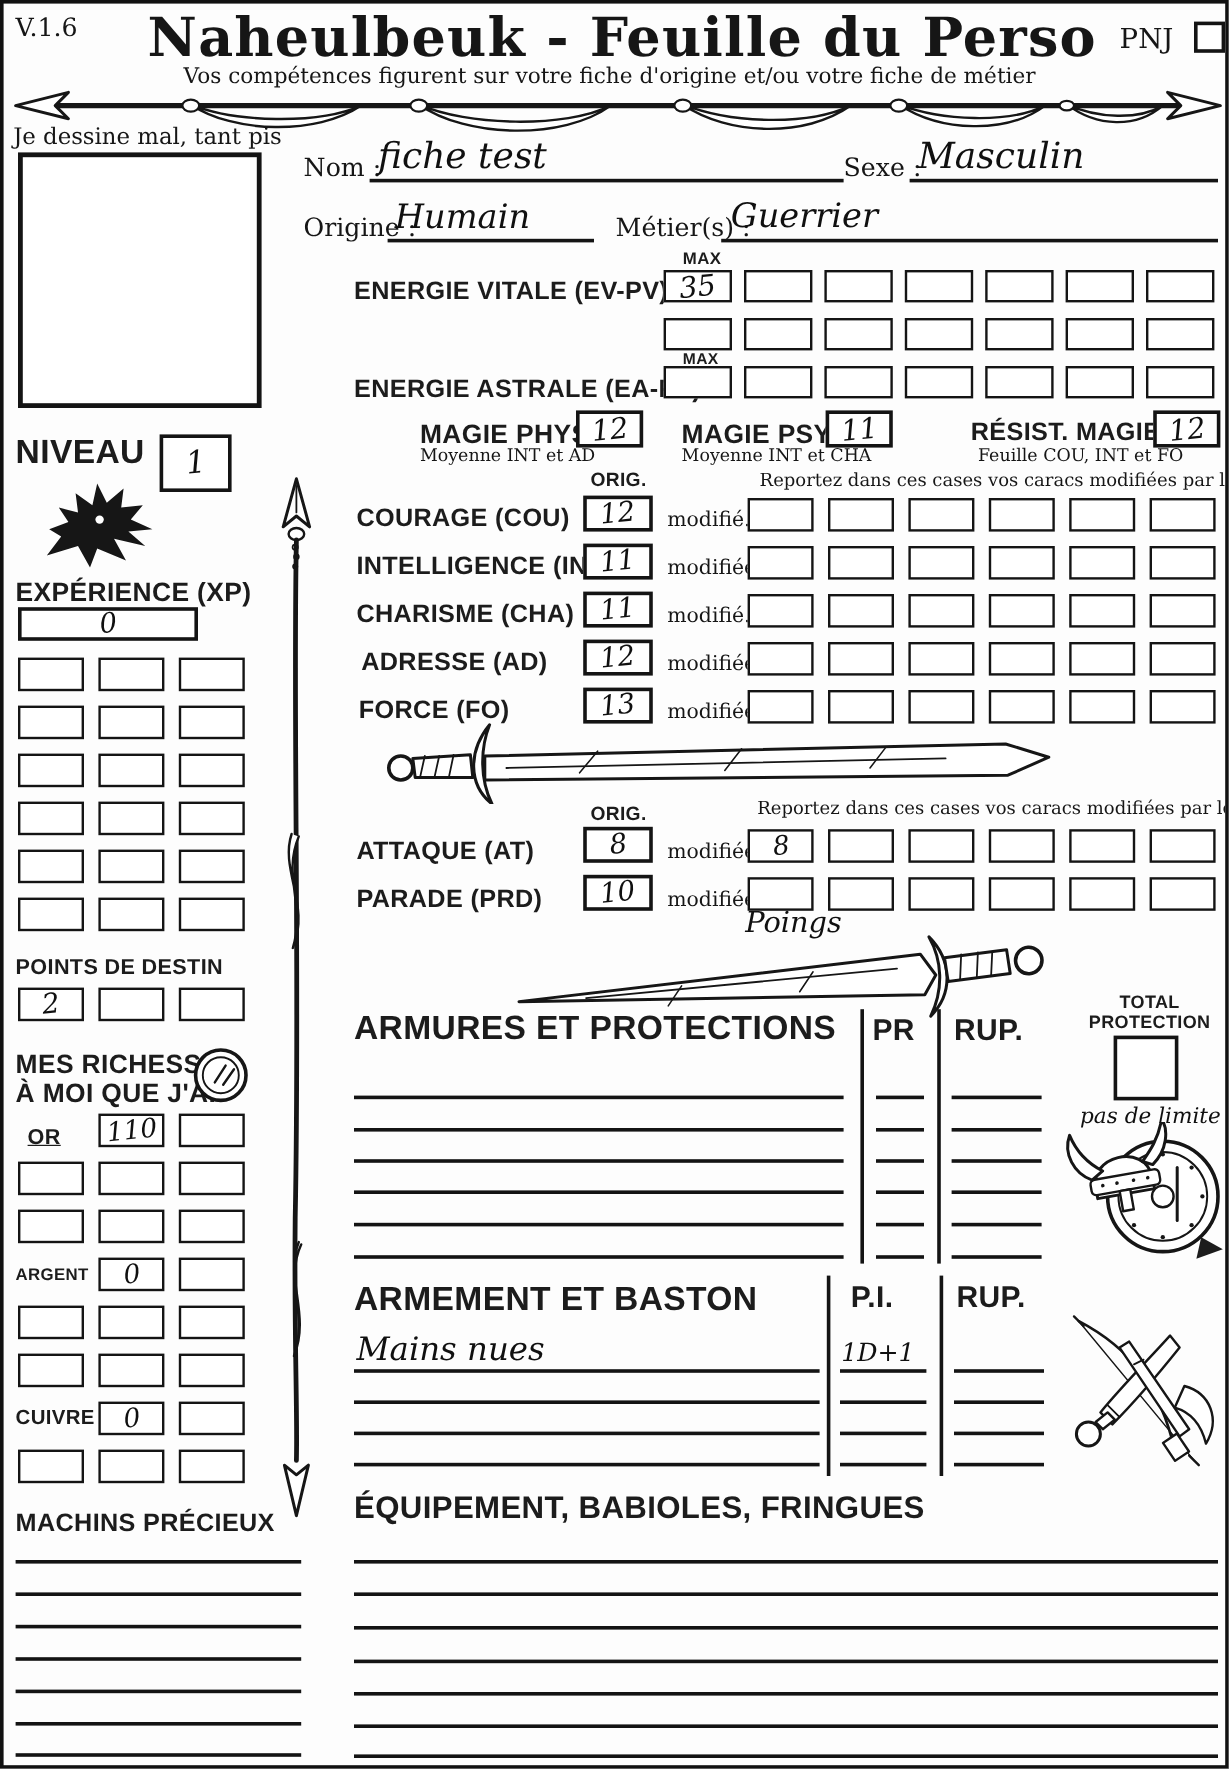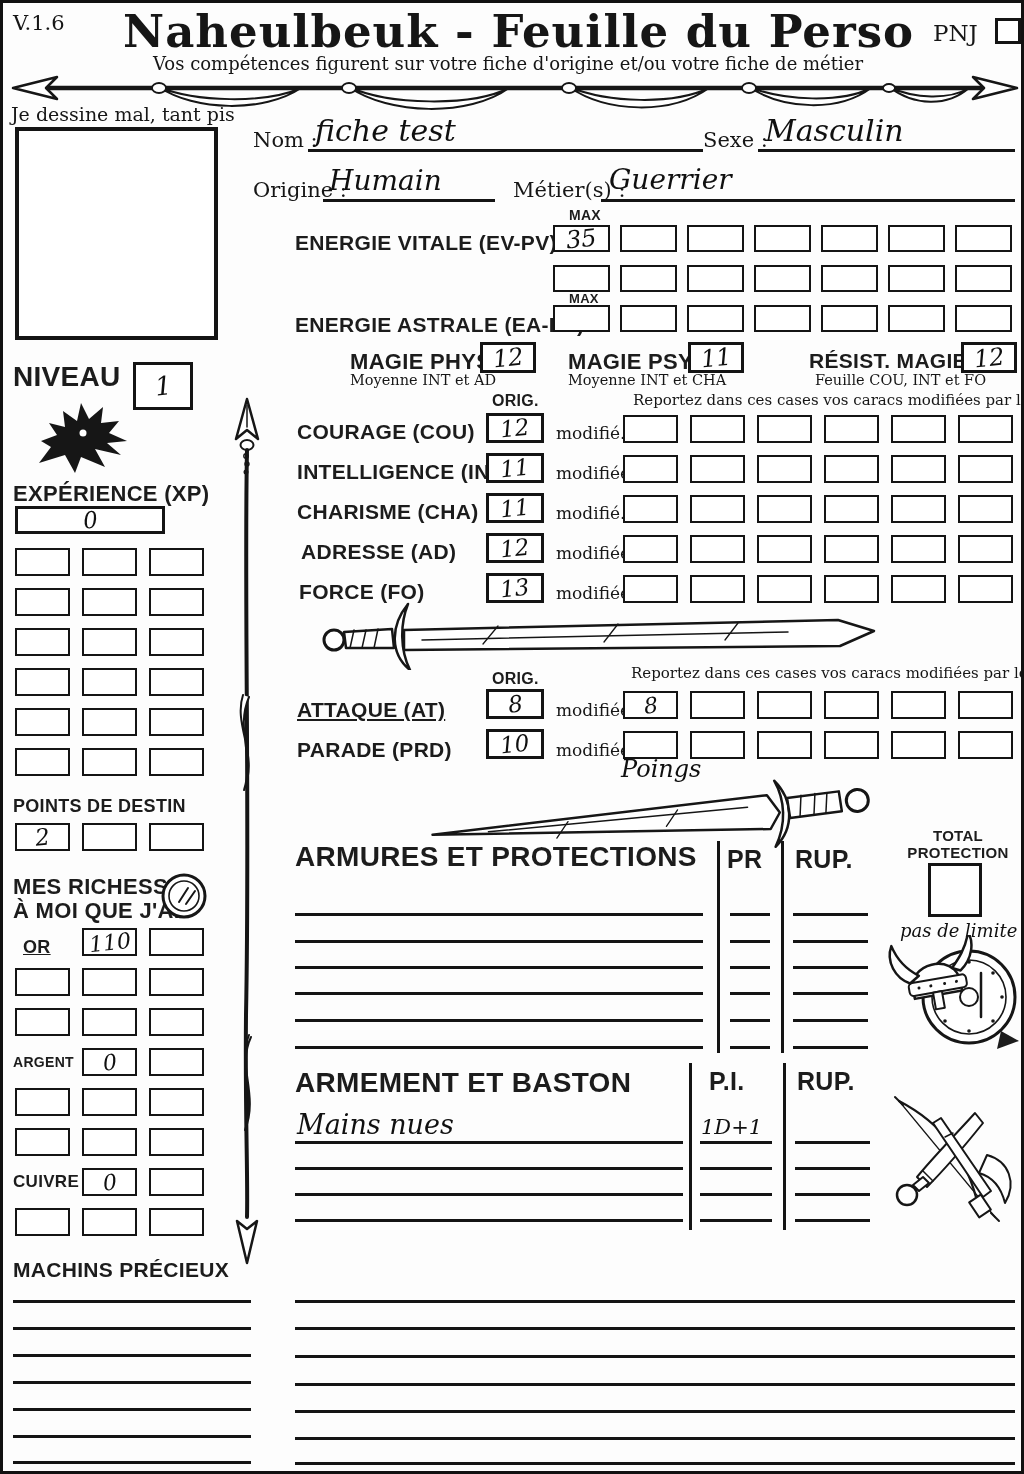--- a/index.html
+++ b/index.html
@@ -321,21 +321,21 @@
     <path d="M86,30 L520,20 L556,31 L522,46 L86,50 Z" class="inkf" stroke-width="2.5"></path>
     <path d="M104,40 L470,32" class="ink" stroke-width="1.5"></path>
     <line x1="180" y1="26" x2="165" y2="44" class="ink" stroke-width="1.3"></line>
     <line x1="300" y1="24" x2="286" y2="42" class="ink" stroke-width="1.3"></line>
     <line x1="420" y1="23" x2="407" y2="40" class="ink" stroke-width="1.3"></line>
   </svg>
 
   <div class="abs blabel" style="left:489px;top:667px;font-size:16px;">ORIG.</div>
   <div class="abs serif" style="left:628px;top:661px;font-size:15px;">Reportez dans ces cases vos caracs modifiées par le matériel</div>
 
-  <div class="abs blabel" style="left:294px;top:695px;font-size:21px;text-decoration:underline;">ATTAQUE (AT)</div>
+  <div class="abs blabel" style="left:294px;top:695px;font-size:21px;">ATTAQUE (AT)</div>
   <div class="abs box box-b" style="left:483px;top:686px;width:58px;height:30px;">
     <span class="hw tilt" style="font-size:23px;">8</span>
   </div>
   <div class="abs serif" style="left:553px;top:697px;font-size:17px;">modifiée...</div>
   <div class="abs flexrow" style="left:620px;top:688px;gap:12px;">
     <div class="box" style="width:55px;height:28px;">
       <span class="hw tilt" style="font-size:22px;">8</span>
     </div>
     <div class="box" style="width:55px;height:28px;"></div>
     <div class="box" style="width:55px;height:28px;"></div>
@@ -461,20 +461,21 @@
     <path d="M100,20 C82,40 60,62 42,84 L52,94 C72,74 92,50 108,30 Z" class="inkf" stroke-width="2"></path>
     <line x1="48" y1="78" x2="58" y2="88" class="ink" stroke-width="1.5"></line>
     <circle cx="32" cy="102" r="10" class="inkf" stroke-width="2.5"></circle>
     <path d="M38,92 L48,84 L54,90 L44,98 Z" class="inkf" stroke-width="2"></path>
     <path d="M58,30 L66,25 L116,98 L108,104 Z" class="inkf" stroke-width="2"></path>
     <line x1="70" y1="44" x2="78" y2="40" class="ink" stroke-width="1.5"></line>
     <path d="M112,62 C134,68 142,90 130,110 C126,94 118,84 104,80 Z" class="inkf" stroke-width="2"></path>
     <rect x="98" y="104" width="14" height="18" transform="rotate(-34 105 113)" class="inkf" stroke-width="2"></rect>
   </svg>
 
+  <div class="abs blabel" style="left:292px;top:1238px;font-size:26px;">ÉQUIPEMENT, BABIOLES, FRINGUES</div>
   <div class="abs line" style="left:292px;top:1297px;width:720px;"></div>
   <div class="abs line" style="left:292px;top:1324px;width:720px;"></div>
   <div class="abs line" style="left:292px;top:1352px;width:720px;"></div>
   <div class="abs line" style="left:292px;top:1380px;width:720px;"></div>
   <div class="abs line" style="left:292px;top:1407px;width:720px;"></div>
   <div class="abs line" style="left:292px;top:1434px;width:720px;"></div>
   <div class="abs line" style="left:292px;top:1459px;width:720px;"></div>
 
 </div>
 

